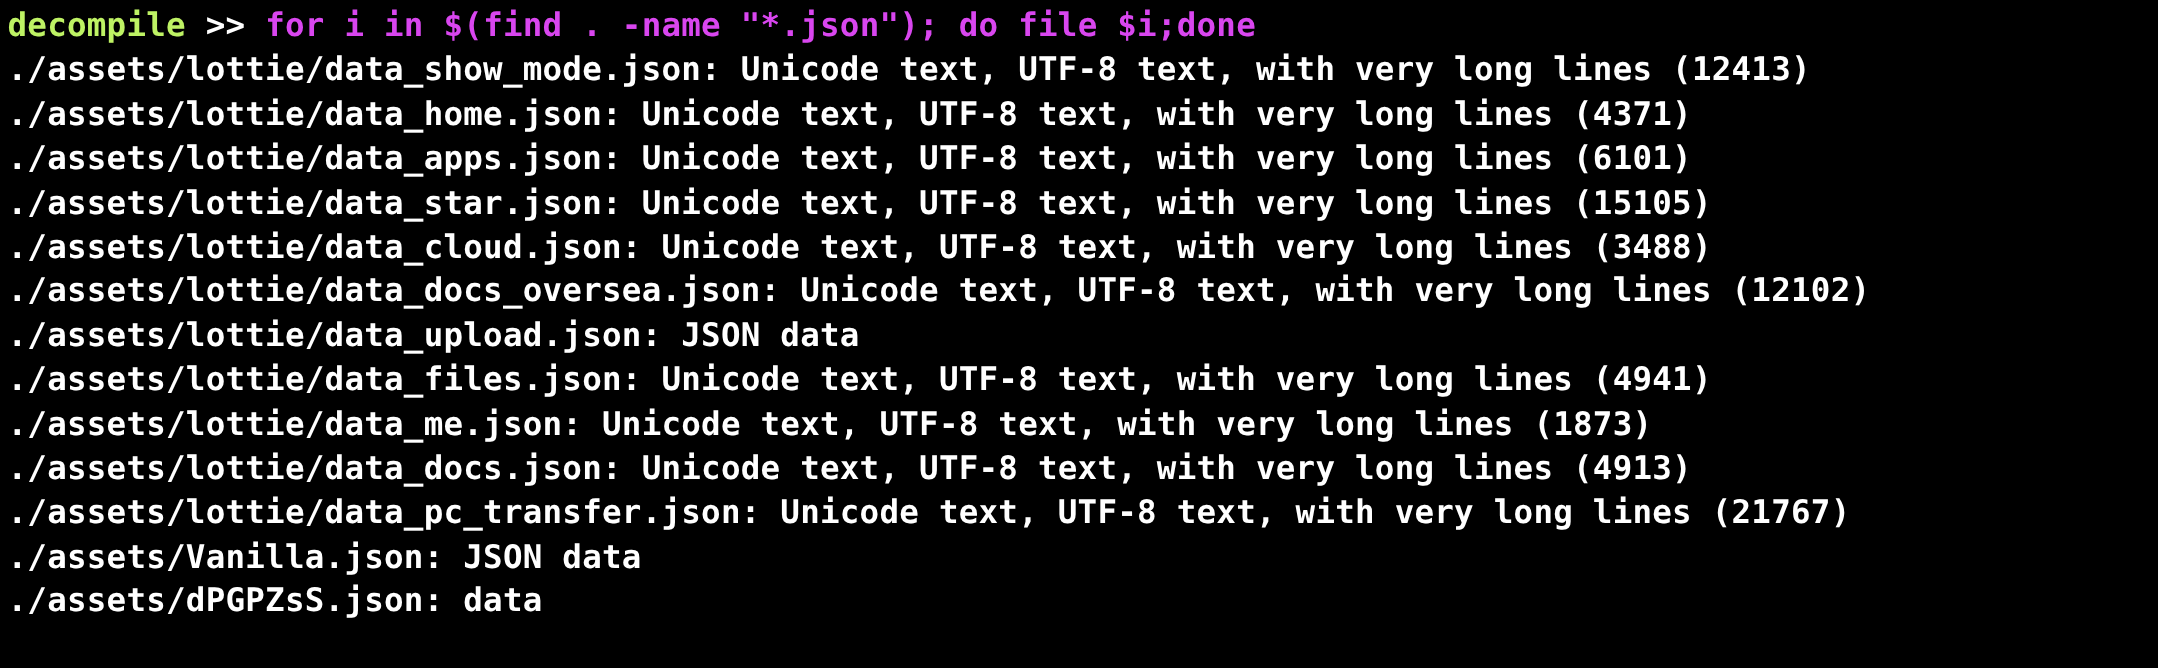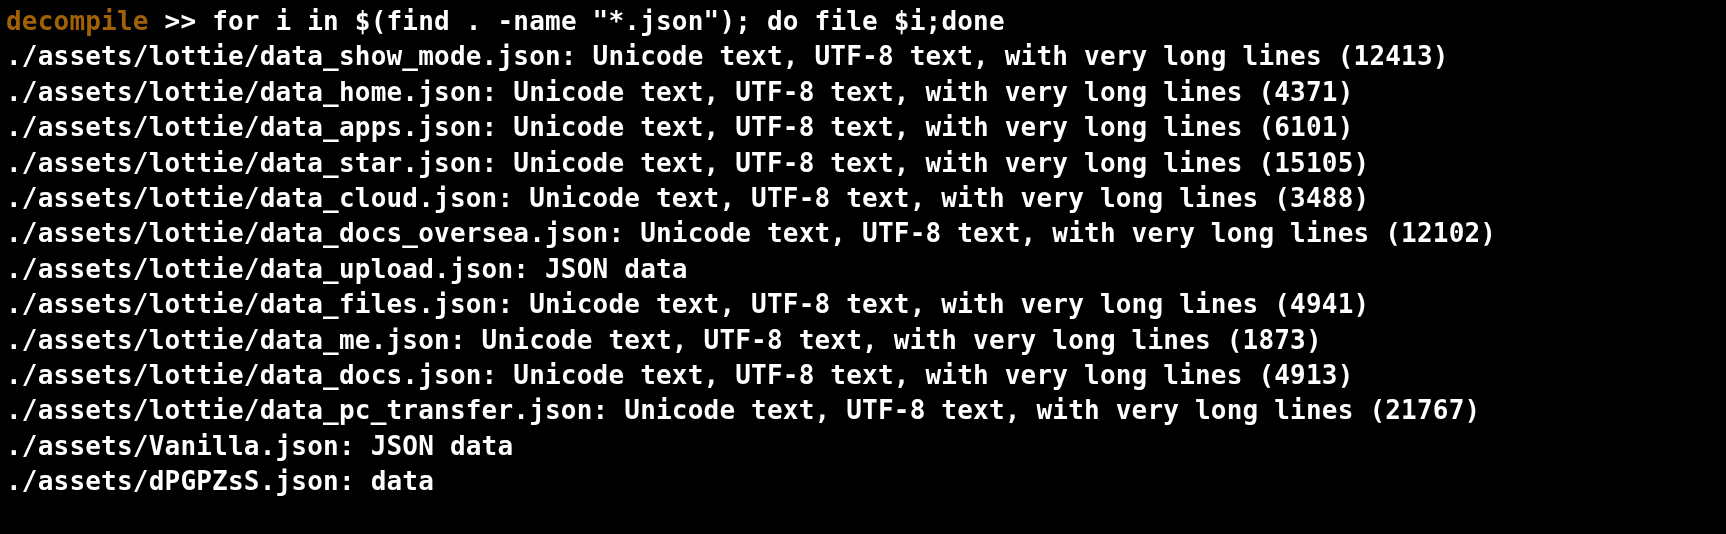--- a/index.html
+++ b/index.html
@@ -14,29 +14,29 @@
     font-family: "Menlo", "Monaco", "Consolas", monospace;
     font-size: 26px;
     line-height: 35.4px;
     color: #ffffff;
     padding: 4px 6px 0 6px;
     white-space: pre;
     font-weight: 600;
     letter-spacing: 0.2px;
   }
   .prompt-host {
-    color: #a16207;
+    color: #bef264;
     font-weight: 700;
   }
   .prompt-arrows {
     color: #ffffff;
     font-weight: 700;
   }
   .cmd {
-    color: #ffffff;
+    color: #d946ef;
   }
   .line {
     display: block;
   }
 </style>
 </head>
 <body>
 
 <div class="terminal"><span class="line"><span class="prompt-host">decompile</span> <span class="prompt-arrows">&gt;&gt;</span> <span class="cmd">for i in $(find . -name "*.json"); do file $i;done</span></span><span class="line">./assets/lottie/data_show_mode.json: Unicode text, UTF-8 text, with very long lines (12413)</span><span class="line">./assets/lottie/data_home.json: Unicode text, UTF-8 text, with very long lines (4371)</span><span class="line">./assets/lottie/data_apps.json: Unicode text, UTF-8 text, with very long lines (6101)</span><span class="line">./assets/lottie/data_star.json: Unicode text, UTF-8 text, with very long lines (15105)</span><span class="line">./assets/lottie/data_cloud.json: Unicode text, UTF-8 text, with very long lines (3488)</span><span class="line">./assets/lottie/data_docs_oversea.json: Unicode text, UTF-8 text, with very long lines (12102)</span><span class="line">./assets/lottie/data_upload.json: JSON data</span><span class="line">./assets/lottie/data_files.json: Unicode text, UTF-8 text, with very long lines (4941)</span><span class="line">./assets/lottie/data_me.json: Unicode text, UTF-8 text, with very long lines (1873)</span><span class="line">./assets/lottie/data_docs.json: Unicode text, UTF-8 text, with very long lines (4913)</span><span class="line">./assets/lottie/data_pc_transfer.json: Unicode text, UTF-8 text, with very long lines (21767)</span><span class="line">./assets/Vanilla.json: JSON data</span><span class="line">./assets/dPGPZsS.json: data</span></div>
 

